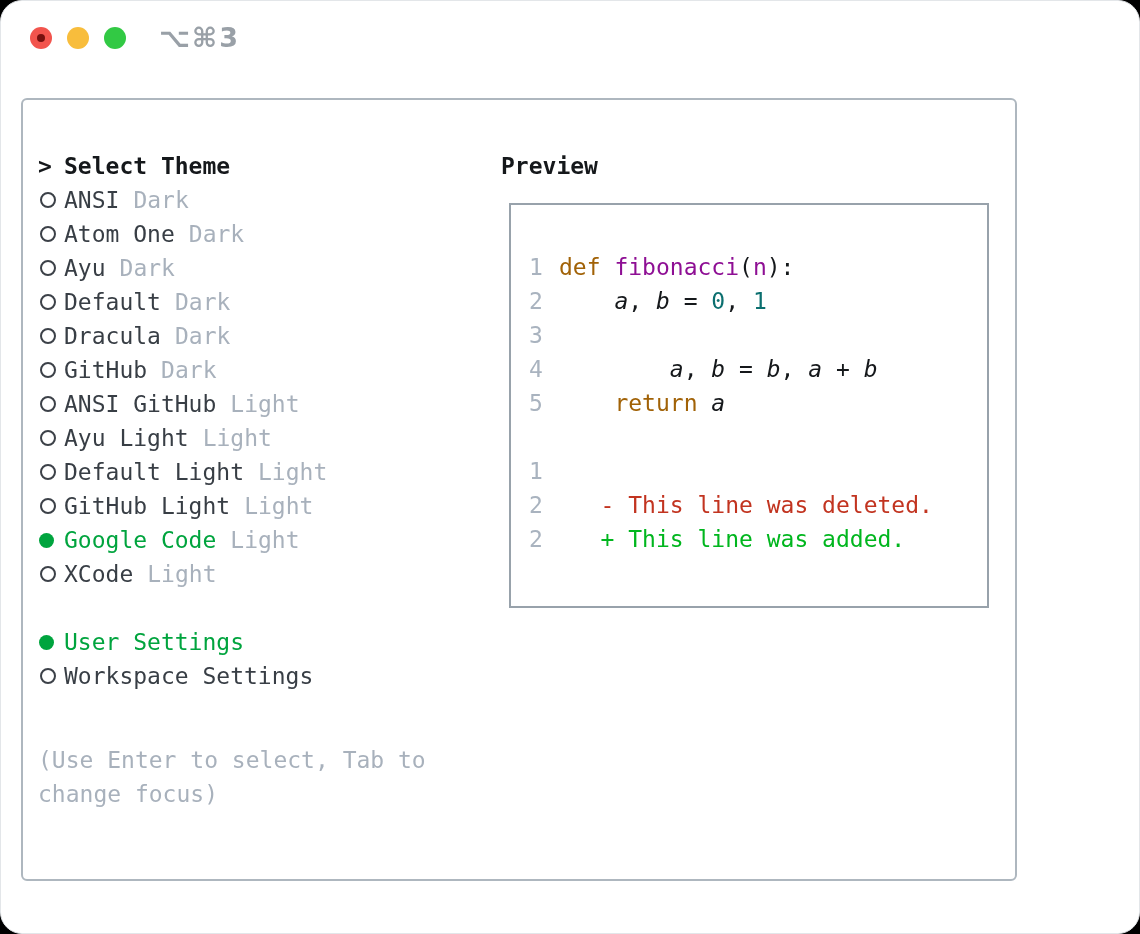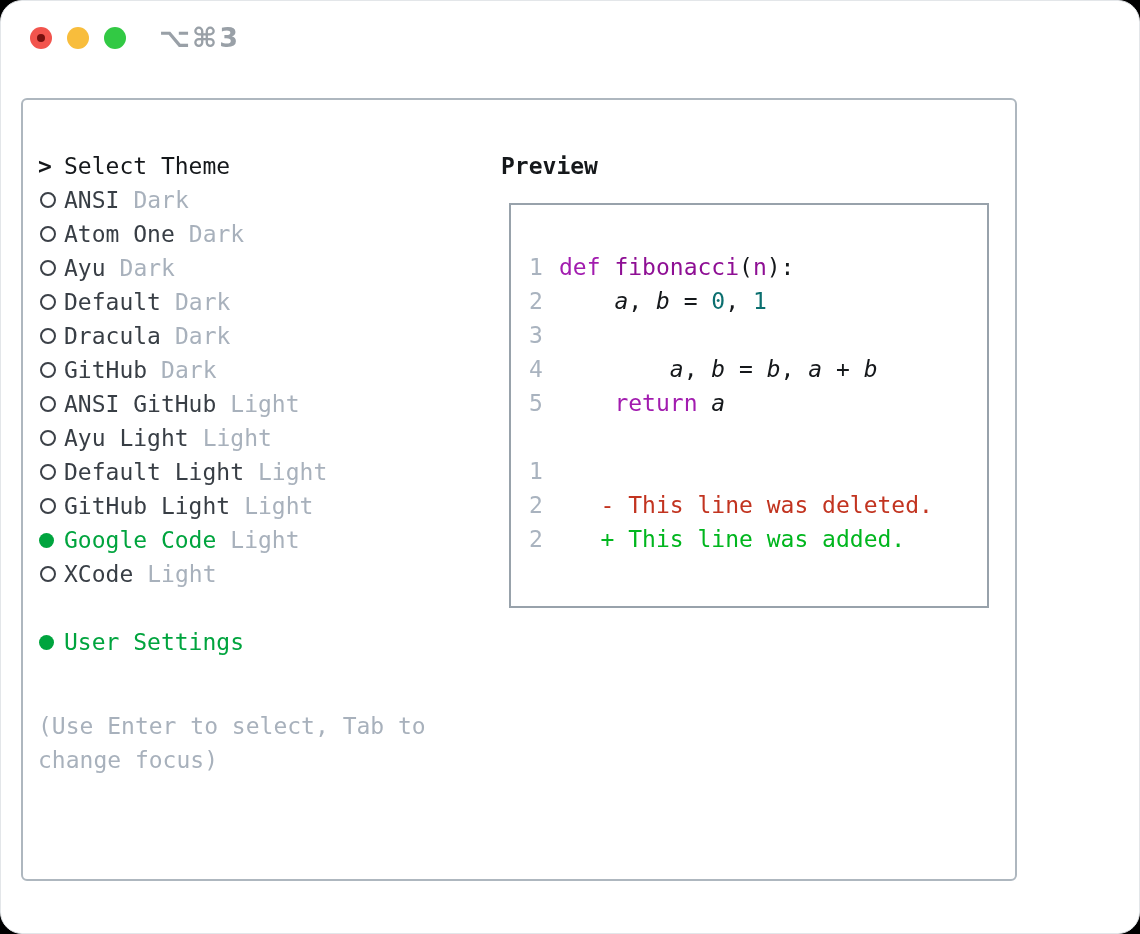--- a/index.html
+++ b/index.html
@@ -27,38 +27,38 @@
     position:absolute;left:20px;top:97px;width:996px;height:783px;
     border:2px solid #aeb7bf;border-radius:6px;box-sizing:border-box;
     font-size:23px;color:#15181b;
   }
   .leftcol{position:absolute;left:15px;top:49px;width:444px;}
   .row{display:flex;height:34px;align-items:center;}
   .marker{flex:0 0 26px;width:26px;display:flex;align-items:center;}
   .arrow{font-weight:bold;color:#15181b;}
   .ring{width:12px;height:12px;border:2px solid #3c4148;border-radius:50%;margin-left:2px;}
   .dot{width:15px;height:15px;border-radius:50%;background:#00a43e;margin-left:1px;}
-  .hdr{font-weight:normal;color:#15181b;white-space:pre;}
+  .hdr{font-weight:bold;color:#15181b;white-space:pre;}
   .hdr2{color:#15181b;white-space:pre;}
   .name{color:#383e45;white-space:pre;}
   .row.sel .name{color:#00a43e;}
   .variant{color:#a8b1bc;margin-left:14px;white-space:pre;}
   .spacer{height:34px;}
   .help{color:#a8b1bc;line-height:34px;width:436px;margin-top:16px;}
   
   .pv-title{position:absolute;left:478px;top:49px;height:34px;line-height:34px;font-weight:bold;color:#15181b;}
   .pv-box{
     position:absolute;left:486px;top:103px;width:480px;height:405px;
     border:2px solid #98a2ab;box-sizing:border-box;padding:45px 0 0 18px;overflow:hidden;
   }
   .pline{display:flex;height:34px;align-items:center;}
   .ln{flex:0 0 30px;width:30px;color:#a9b3bf;white-space:pre;}
   .code{white-space:pre;color:#15181b;}
   .tk-pl{color:#15181b;}
-  .tk-kw{color:#a21caf;}
+  .tk-kw{color:#a16207;}
   .tk-fn{color:#8e0f94;}
   .tk-num{color:#0b6f6f;}
   .tk-var{color:#15181b;font-style:italic;}
   .tk-ctx{color:#8b939b;}
   .tk-del{color:#c23420;text-align:center;}
   .tk-add{color:#00b61e;}
 </style>
 </head>
 <body>
 
@@ -169,20 +169,26 @@
       <div class="spacer"></div>
 
 
       <div id="apply-options">
           <div class="row sel">
             <span class="marker">
               <span class="dot"></span>
             </span>
             <span class="name">User Settings</span>
           </div>
+          <div class="row">
+            <span class="marker">
+              <span class="ring"></span>
+            </span>
+            <span class="name">Workspace Settings</span>
+          </div>
         </div>
 
       <div class="spacer"></div>
 
       <div class="help">(Use Enter to select, Tab to change focus)</div>
     </div>
 
     <div class="pv-title">Preview</div>
 
     <div class="pv-box">

